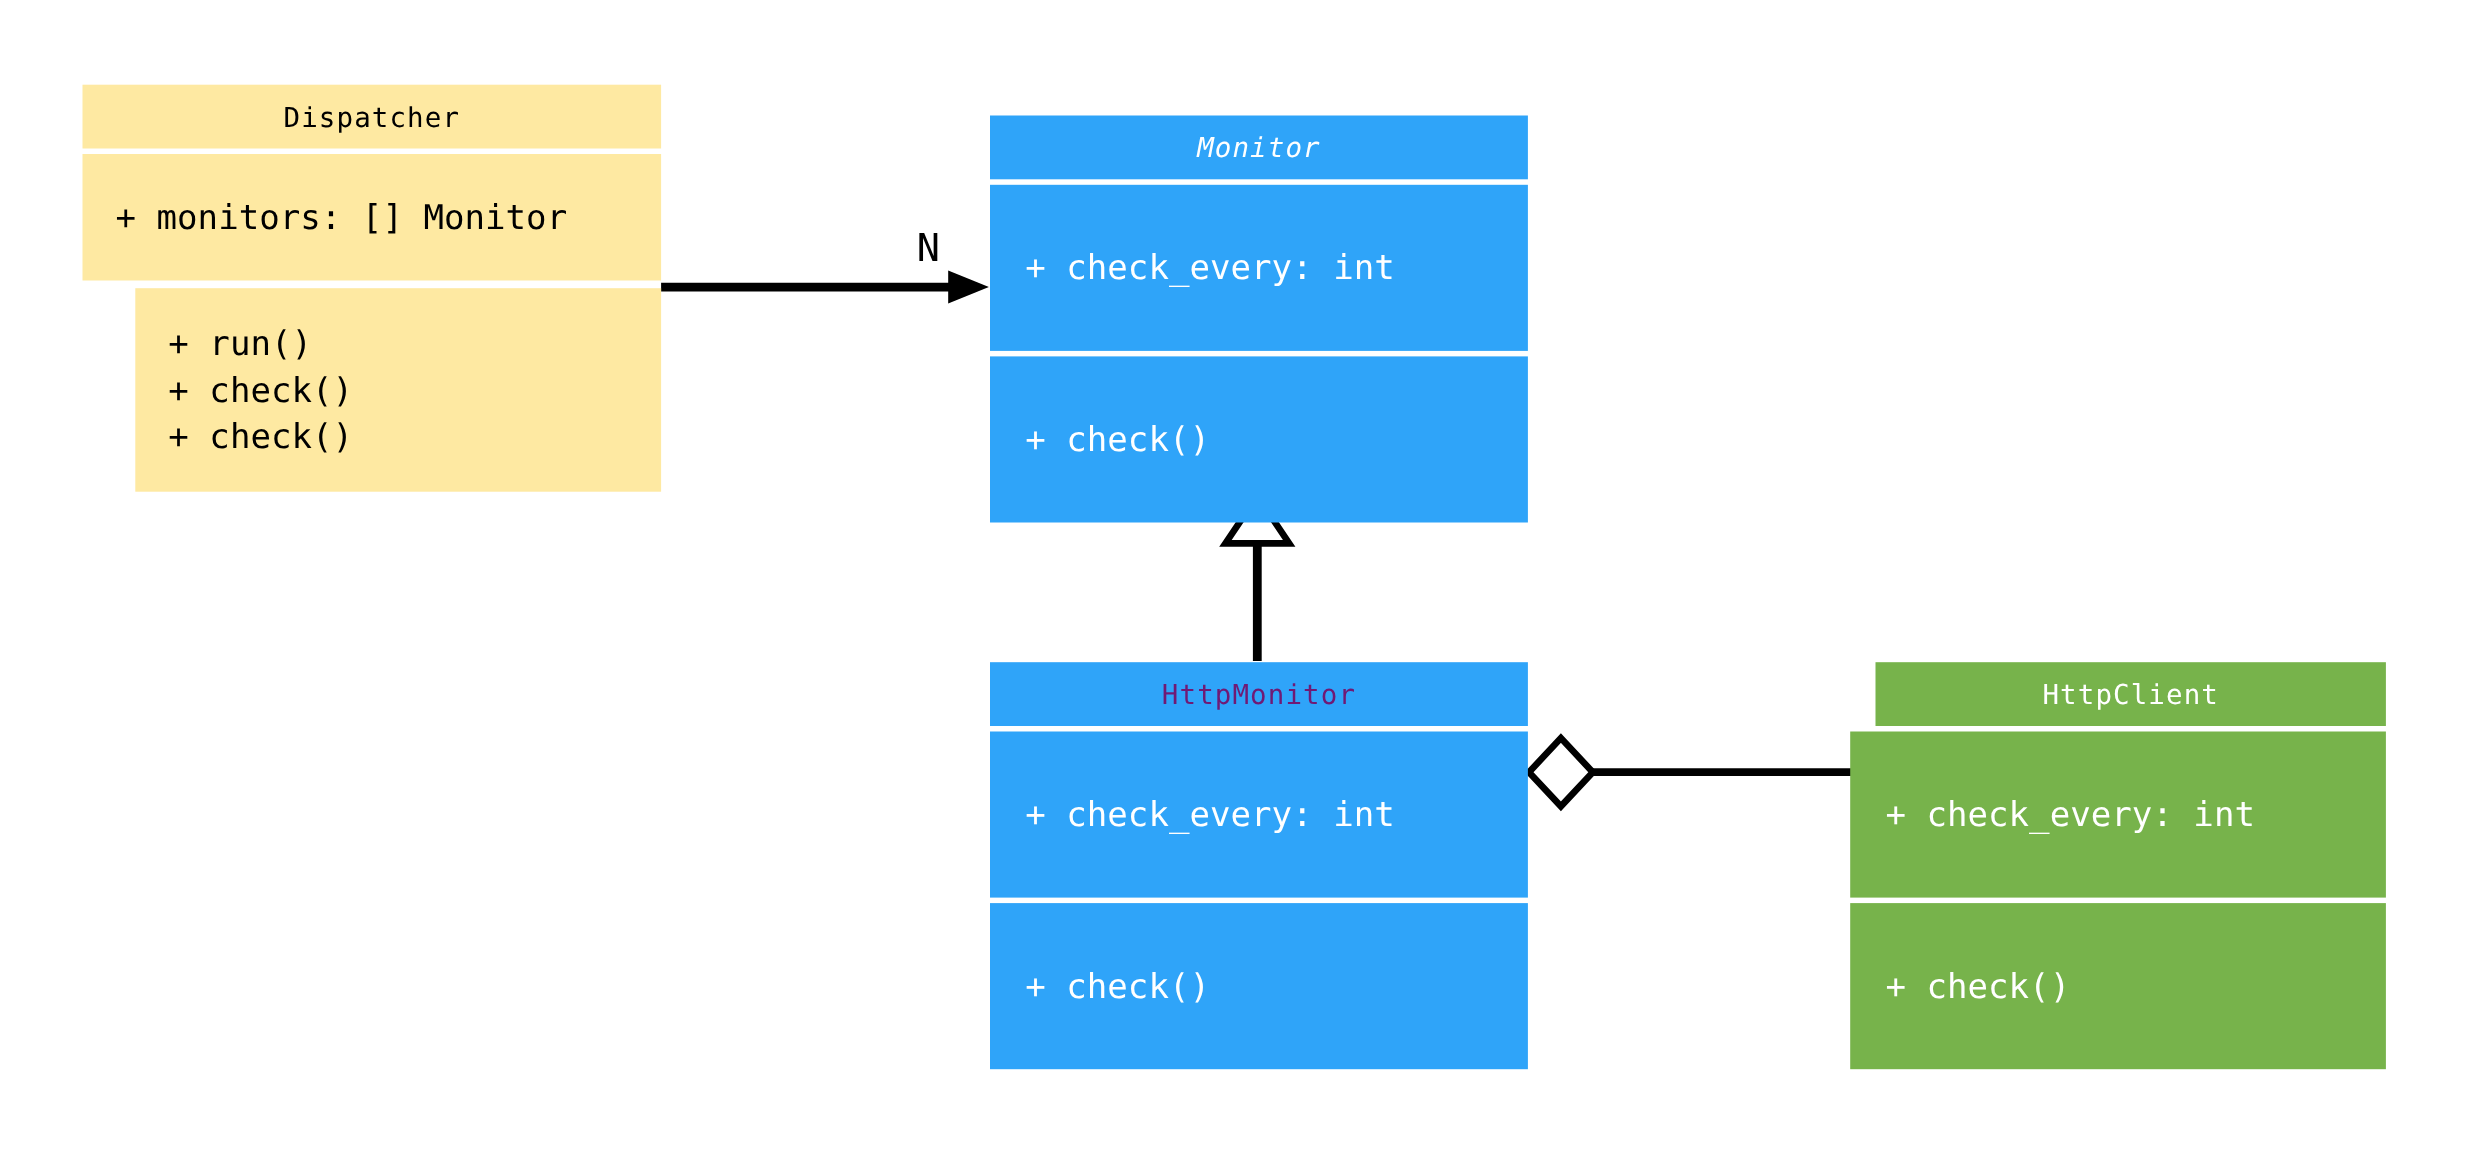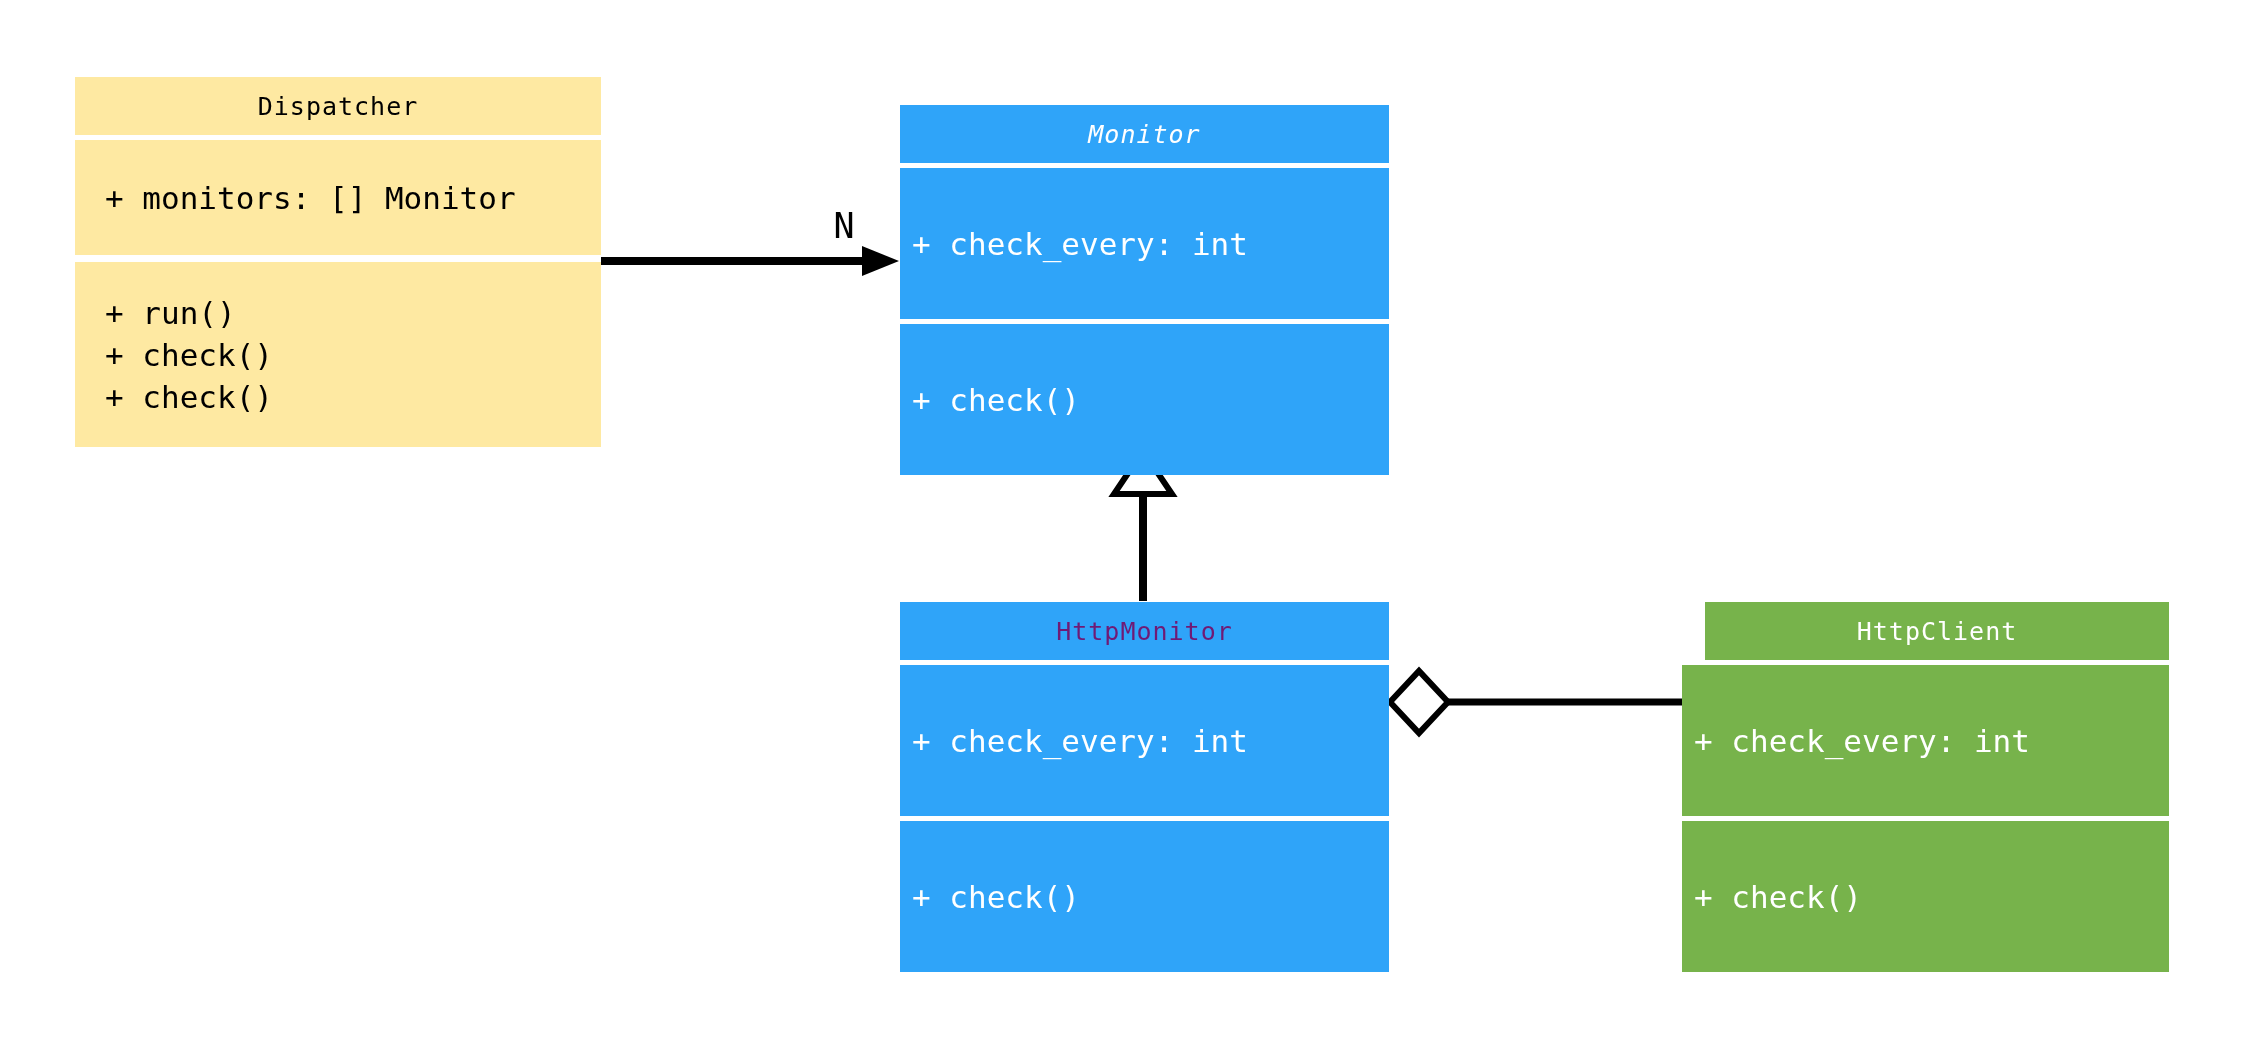--- a/index.html
+++ b/index.html
@@ -30,21 +30,21 @@
     align-items: center;
     justify-content: center;
     font-size: 25px;
     letter-spacing: 1px;
   }
   .title-sec.abstract { font-style: italic; }
   .body-sec {
     display: flex;
     flex-direction: column;
     justify-content: center;
-    padding-left: 12px;
+    padding-left: 32px;
     font-size: 31px;
   }
   .body-sec > div { line-height: 42px; white-space: pre; }
   .dispatcher .body-sec { padding-left: 30px; }
   .mult-label {
     position: absolute;
     left: 820px;
     top: 207px;
     width: 48px;
     text-align: center;
@@ -73,21 +73,21 @@
     </g>
   </svg>
 
   <div class="mult-label">N</div>
 
   <div class="uml-class dispatcher" style="left:75px; top:77px; width:526px;">
     <div class="sec title-sec" style="height: 58px; background-color: rgb(254, 233, 162); color: rgb(0, 0, 0);">Dispatcher</div>
     <div class="sec body-sec" style="height: 115px; margin-top: 5px; background-color: rgb(254, 233, 162); color: rgb(0, 0, 0);">
       <div>+ monitors: [] Monitor</div>
     </div>
-    <div class="sec body-sec" style="height: 185px; margin-top: 7px; background-color: rgb(254, 233, 162); color: rgb(0, 0, 0);">
+    <div class="sec body-sec" style="height: 185px; margin-top: 7px; background-color: rgb(254, 233, 162); color: rgb(0, 0, 0); margin-left: 48px;">
       <div>+ run()</div>
       <div>+ check()</div>
       <div>+ check()</div>
     </div>
   </div>
 
   <div class="uml-class" style="left:900px; top:77px; width:489px;margin-top:28px;">
     <div class="sec title-sec abstract" style="height: 58px; background-color: rgb(47, 164, 249); color: rgb(255, 255, 255);">Monitor</div>
     <div class="sec body-sec" style="height: 151px; margin-top: 5px; background-color: rgb(47, 164, 249); color: rgb(255, 255, 255);">
       <div>+ check_every: int</div>

